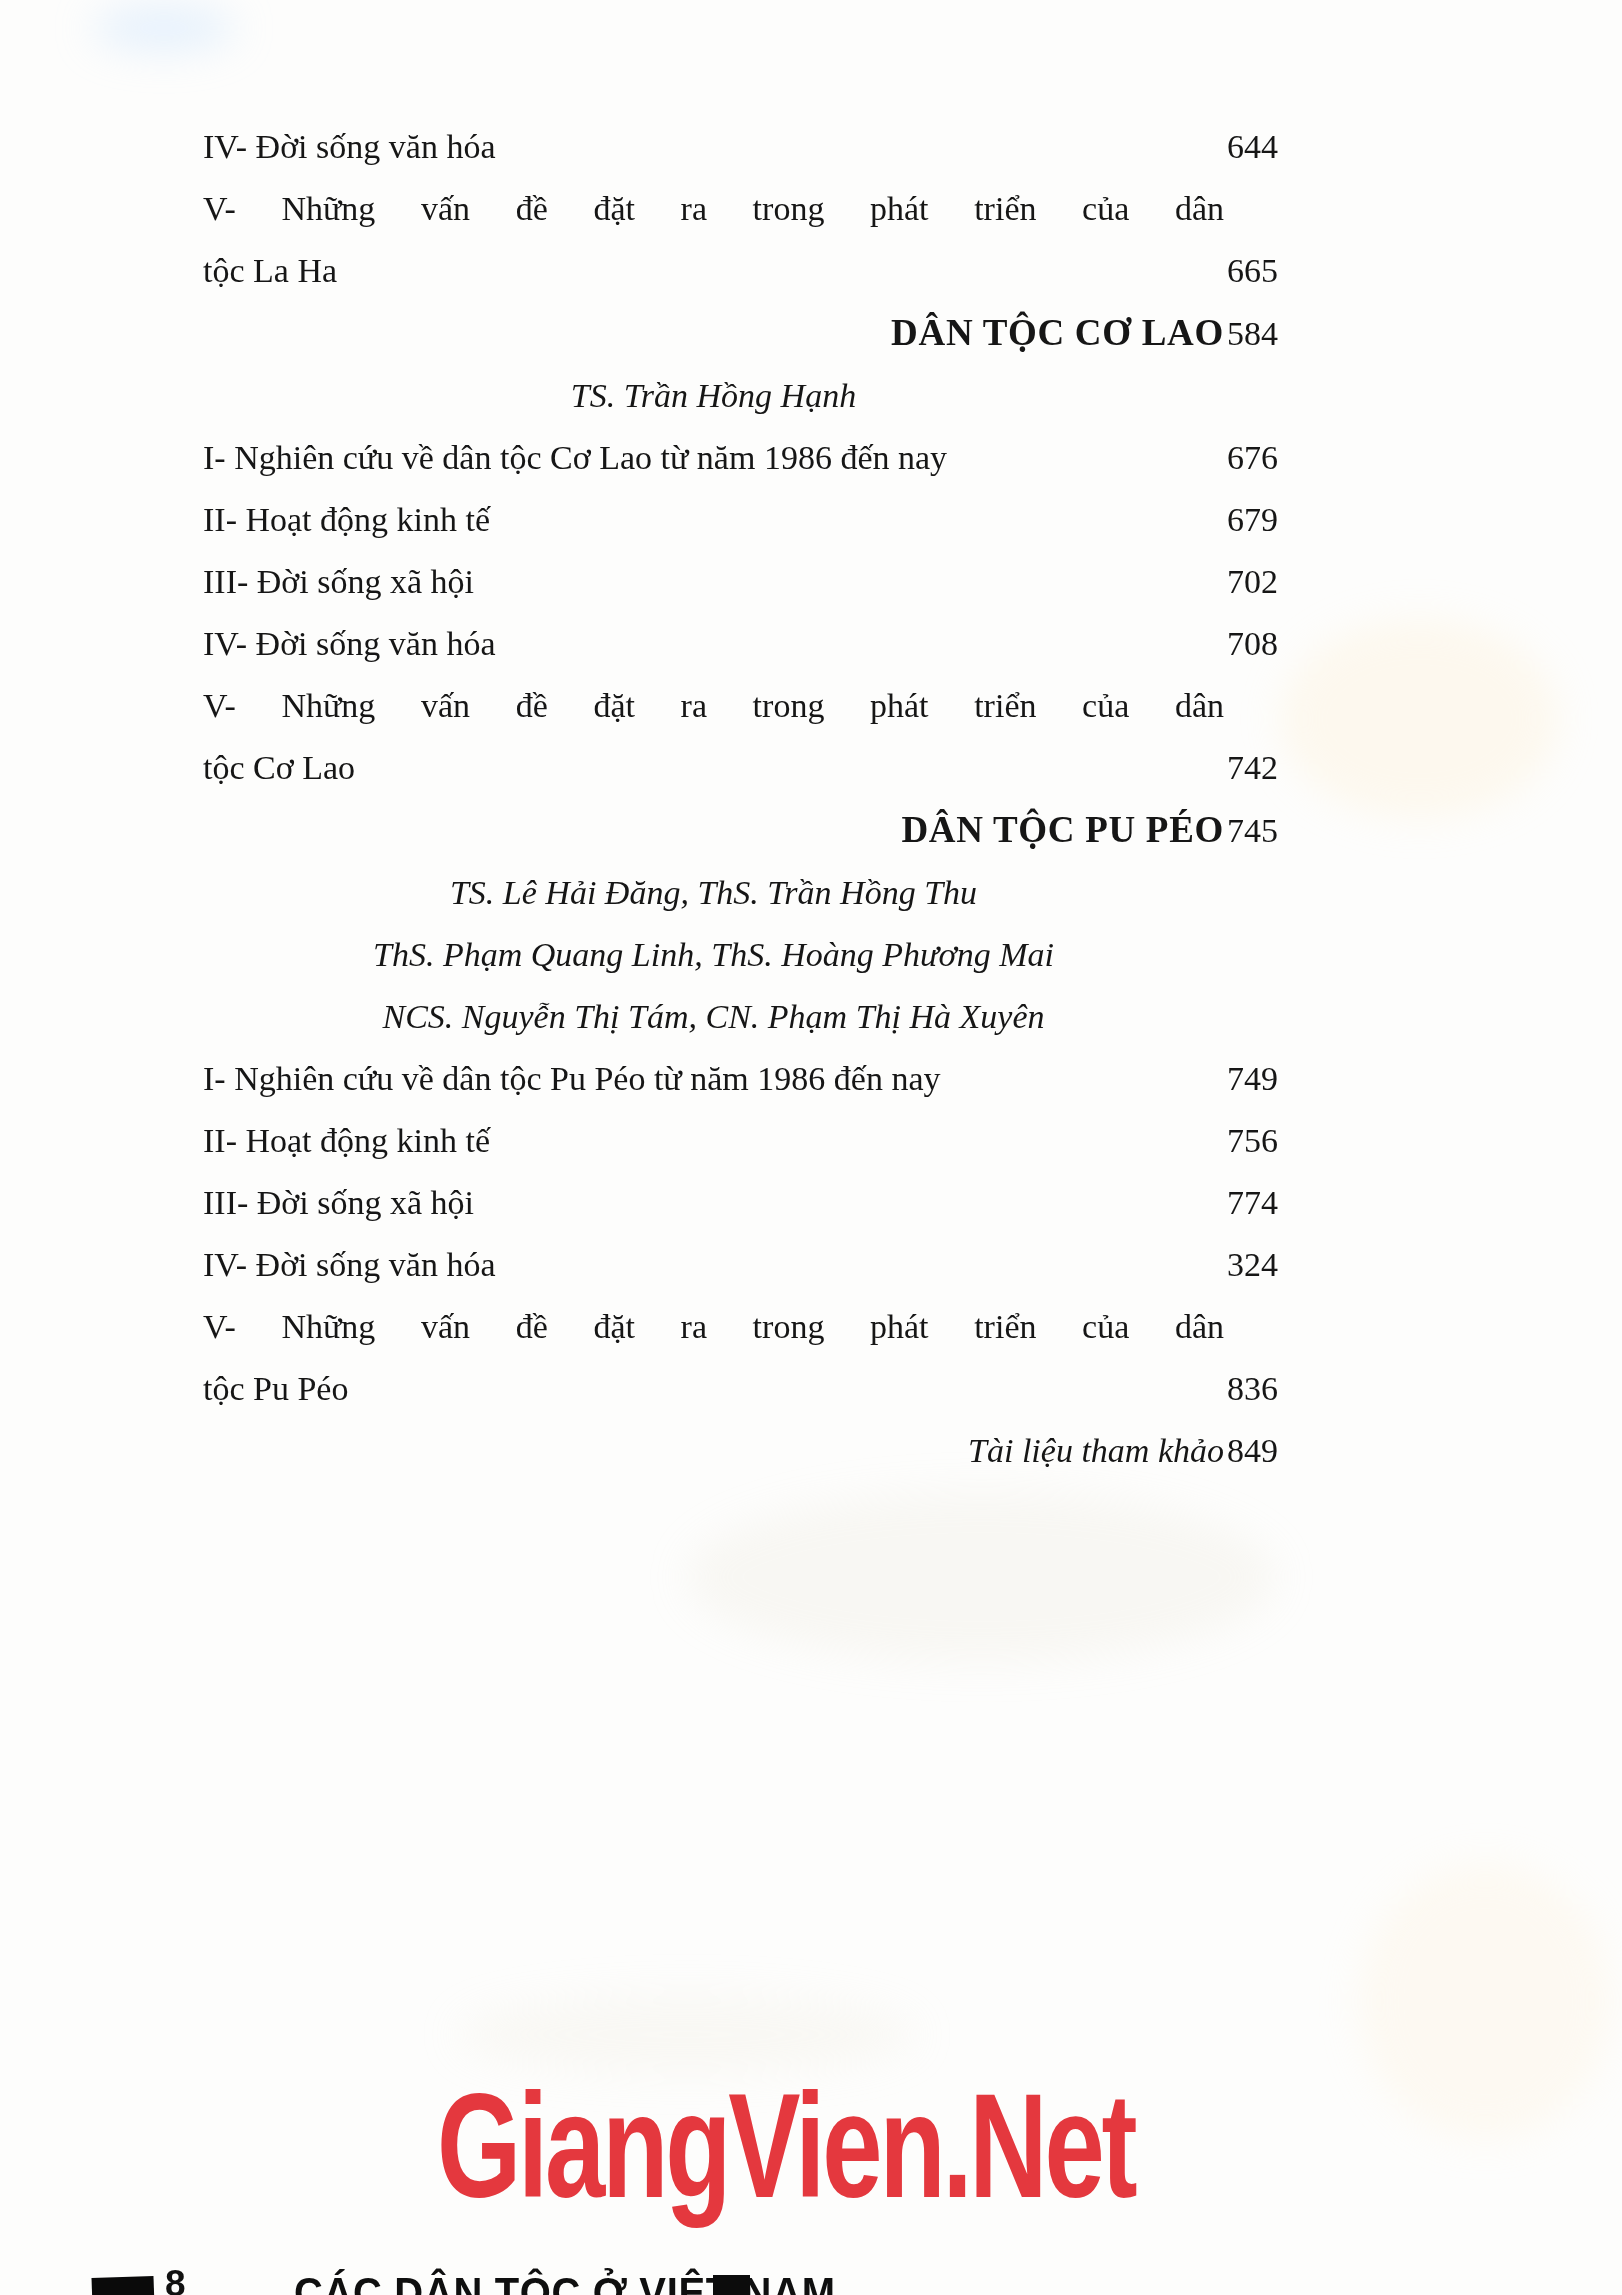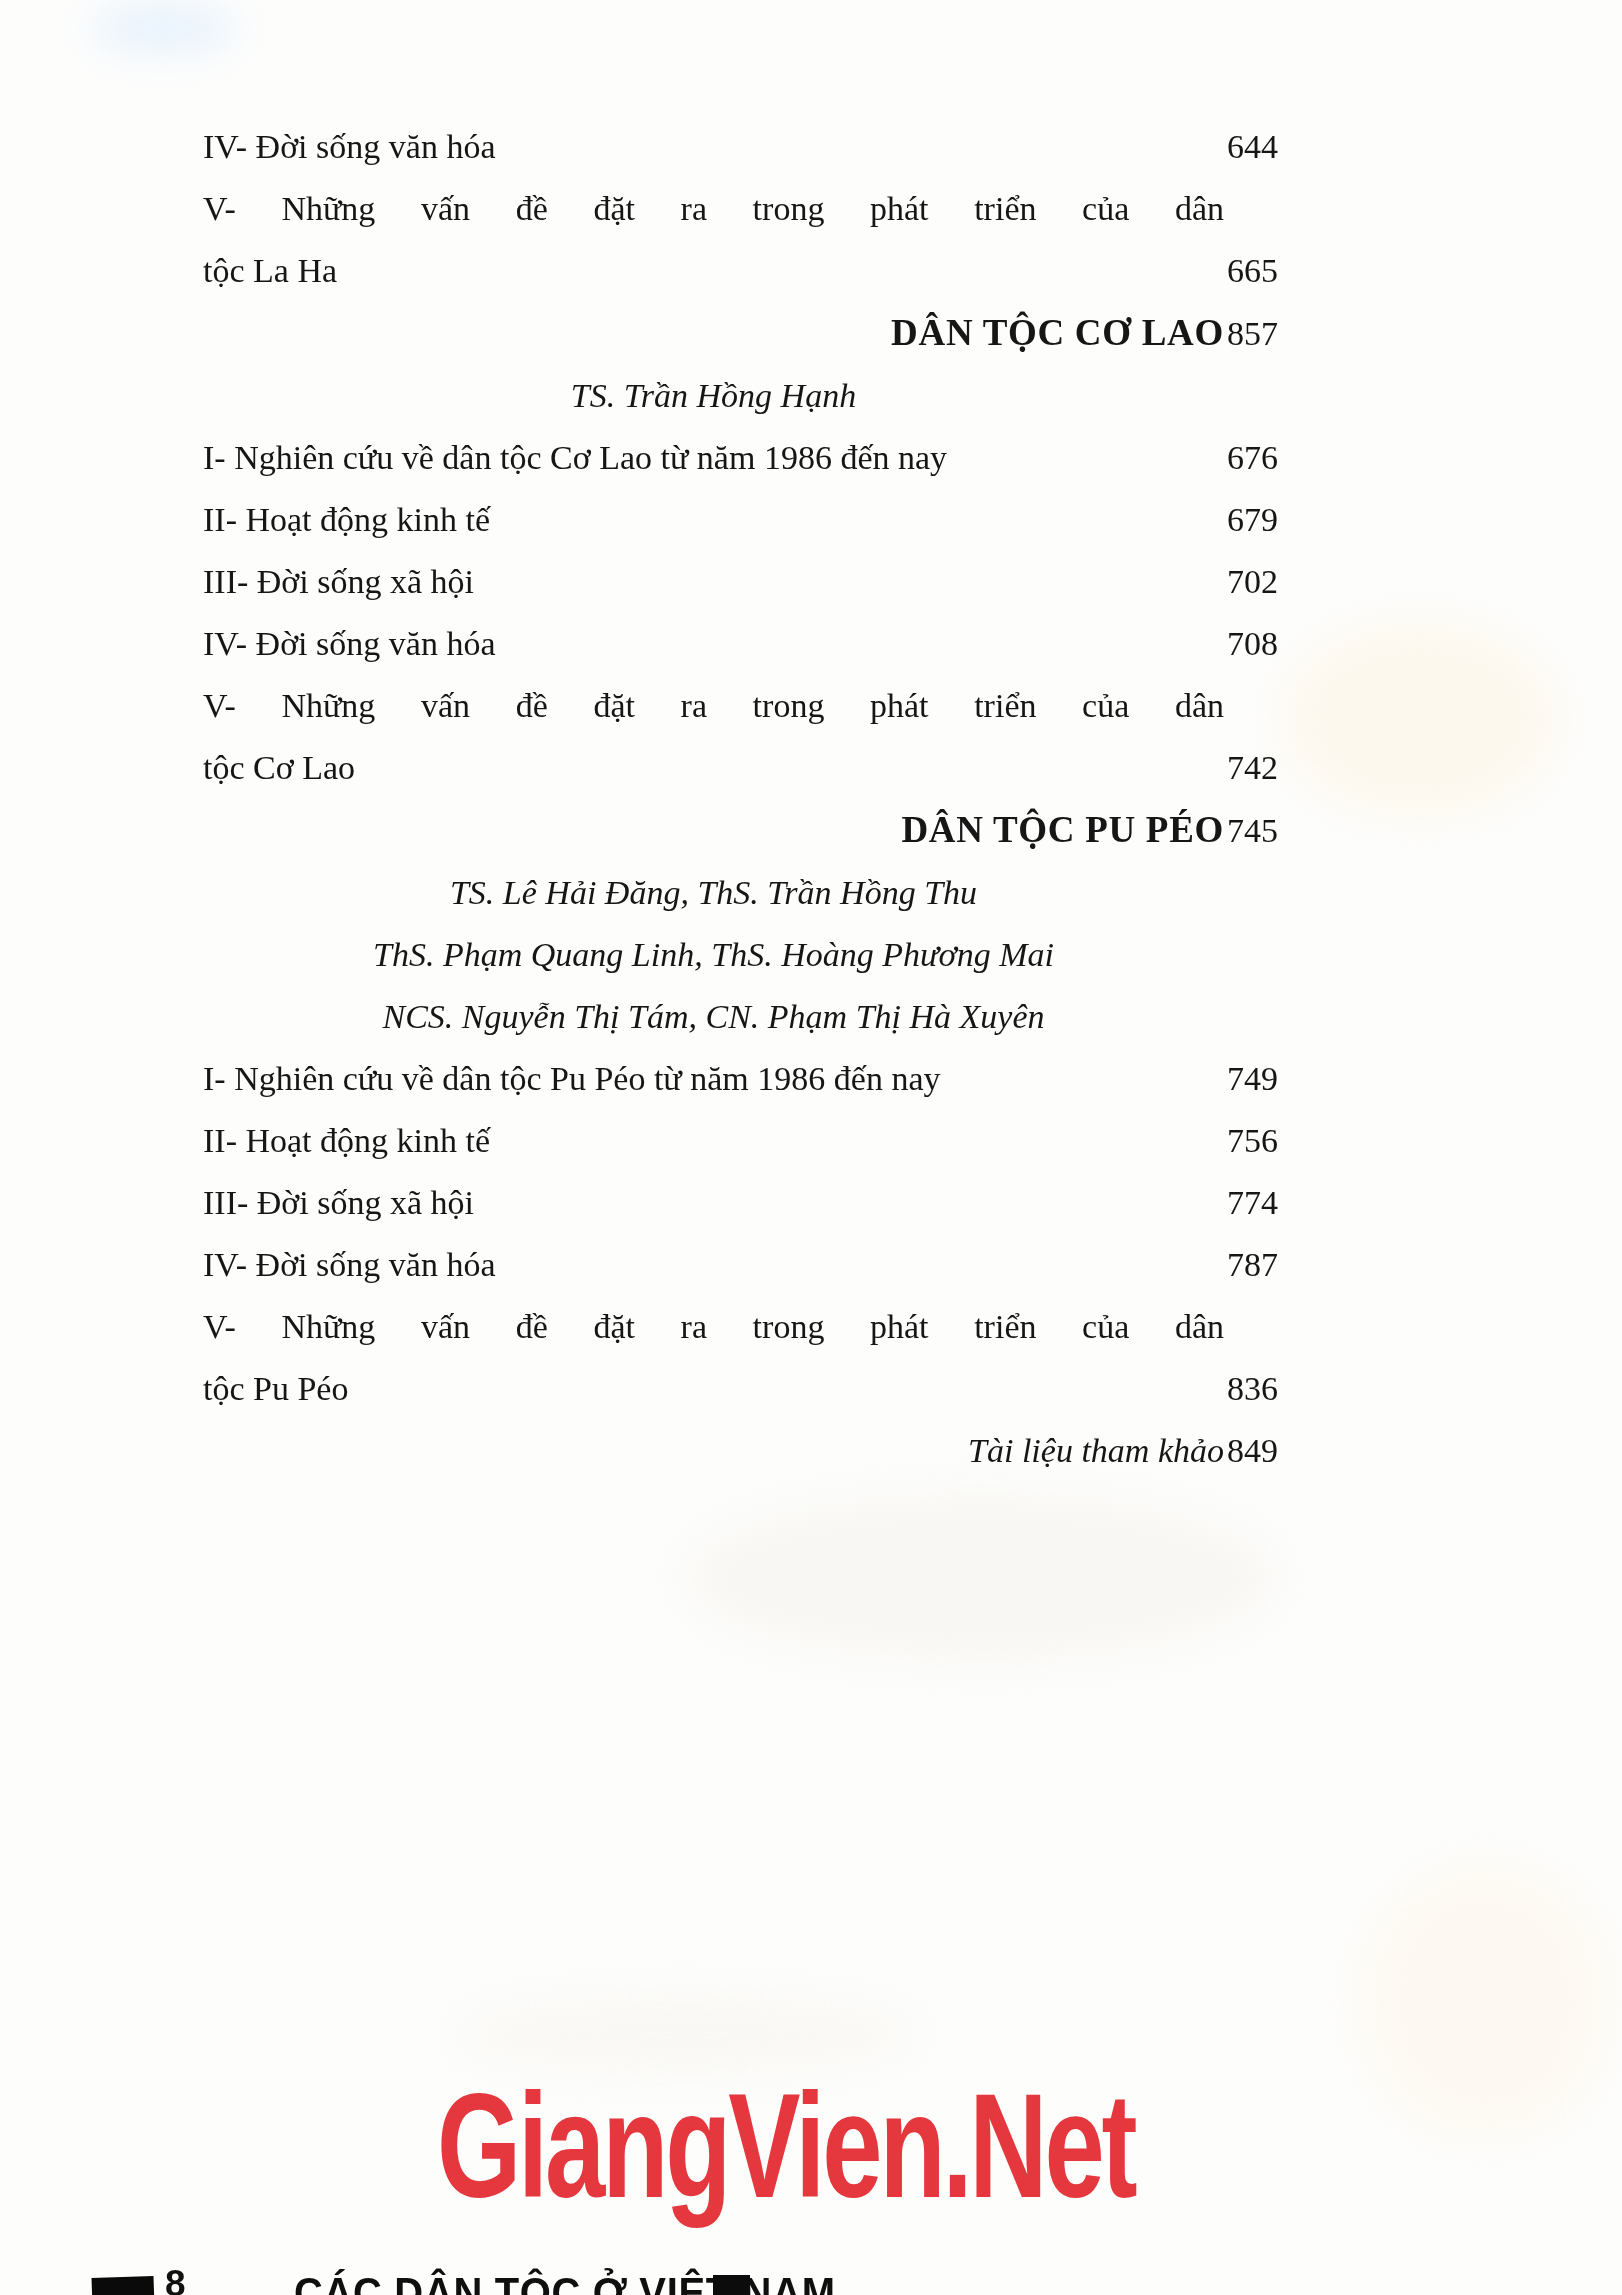--- a/index.html
+++ b/index.html
@@ -85,21 +85,21 @@
     <div class="row wrap">
       <div class="t">
         <div class="l1">V- Những vấn đề đặt ra trong phát triển của dân</div>
         <div class="l2">tộc La Ha</div>
       </div>
       <span class="p">665</span>
     </div>
 
     <div class="row chapter">
       <span class="t">DÂN TỘC CƠ LAO</span>
-      <span class="p">857</span>
+      <span class="p">584</span>
     </div>
 
     <div class="row authors">
       <span class="t">TS. Trần Hồng Hạnh</span>
     </div>
 
     <div class="row entry">
       <span class="t">I- Nghiên cứu về dân tộc Cơ Lao từ năm 1986 đến nay</span>
       <span class="p">676</span>
     </div>
@@ -154,21 +154,21 @@
       <span class="p">756</span>
     </div>
 
     <div class="row entry">
       <span class="t">III- Đời sống xã hội</span>
       <span class="p">774</span>
     </div>
 
     <div class="row entry">
       <span class="t">IV- Đời sống văn hóa</span>
-      <span class="p">787</span>
+      <span class="p">324</span>
     </div>
 
     <div class="row wrap">
       <div class="t">
         <div class="l1">V- Những vấn đề đặt ra trong phát triển của dân</div>
         <div class="l2">tộc Pu Péo</div>
       </div>
       <span class="p">836</span>
     </div>
 

